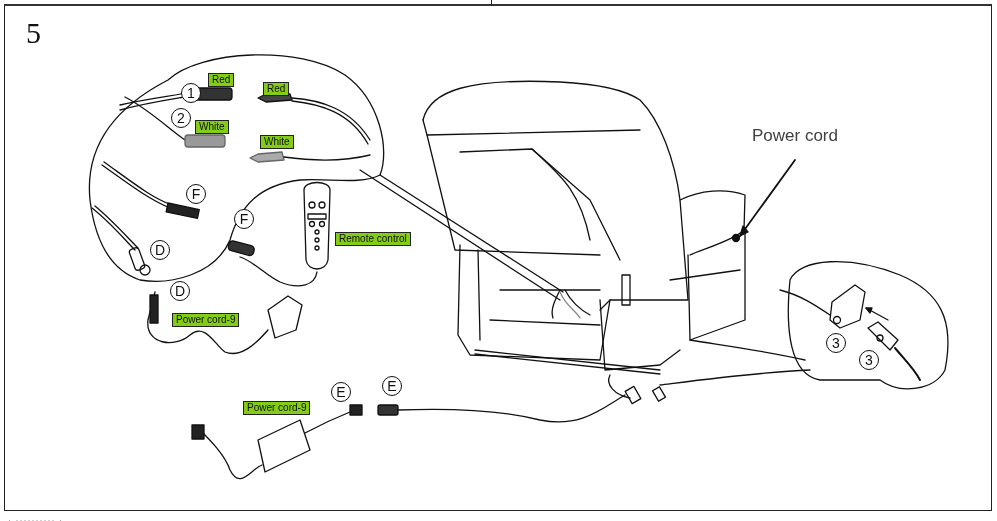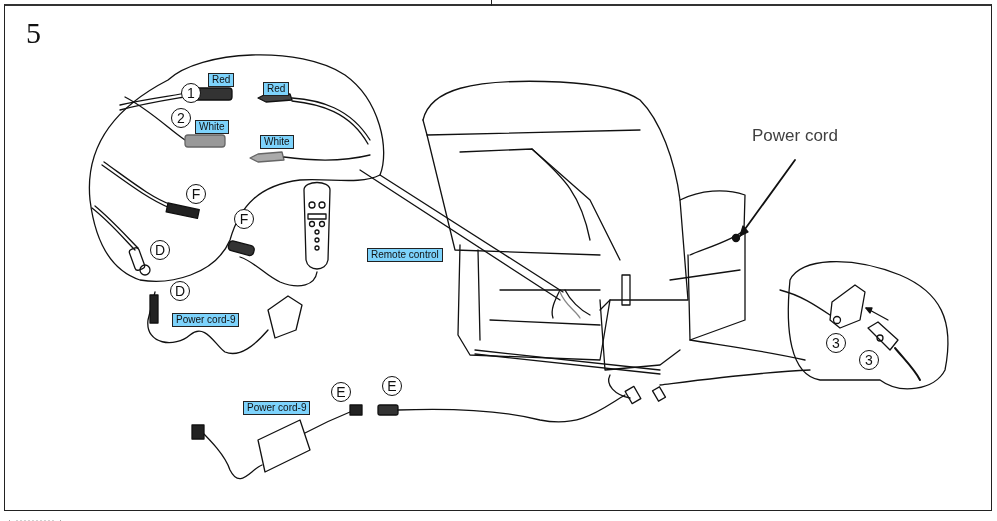--- a/index.html
+++ b/index.html
@@ -1,21 +1,21 @@
 <!DOCTYPE html>
 <html><head>
 <meta charset="utf-8">
 <style>
   html, body { margin:0; padding:0; background:#ffffff; }
   body { width:997px; height:521px; position:relative; overflow:hidden; font-family:"Liberation Sans", sans-serif; }
   #frame { position:absolute; left:4px; top:4px; width:988px; height:507px; border:1.5px solid #222; border-top:2px solid #333; box-sizing:border-box; }
   #top-tick { position:absolute; left:491px; top:0px; width:1px; height:6px; background:#222; }
   #step-number { position:absolute; left:26px; top:18px; font-family:"Liberation Serif", serif; font-size:30px; color:#111; line-height:1; }
   svg#diagram { position:absolute; left:0; top:0; }
-  .lbl { position:absolute; font-size:10px; color:#111; border:1px solid #222; padding:0 3px; line-height:12px; background:#7dd3fc; white-space:nowrap; }
+  .lbl { position:absolute; font-size:10px; color:#111; border:1px solid #222; padding:0 3px; line-height:12px; background:#84cc16; white-space:nowrap; }
   .circ { position:absolute; font-size:14px; color:#111; width:18px; height:18px; border:1.3px solid #111; border-radius:50%; text-align:center; line-height:18px; background:#fff; }
   #power-cord-label { position:absolute; left:752px; top:126px; font-size:17px; color:#404040; }
   #footer-text { position:absolute; left:8px; top:515px; font-size:9px; color:#999; letter-spacing:1px; }
 </style>
 </head>
 <body>
 
 <div id="frame"></div>
 <div id="top-tick"></div>
 <div id="step-number">5</div>
@@ -119,21 +119,21 @@
 
 <div class="circ" style="left:181px;top:83px;">1</div>
 <div class="lbl" style="left:208px;top:73px;">Red</div>
 <div class="lbl" style="left:263px;top:82px;">Red</div>
 <div class="circ" style="left:171px;top:108px;">2</div>
 <div class="lbl" style="left:195px;top:120px;">White</div>
 <div class="lbl" style="left:260px;top:135px;">White</div>
 <div class="circ" style="left:186px;top:184px;">F</div>
 <div class="circ" style="left:234px;top:209px;">F</div>
 <div class="circ" style="left:150px;top:240px;">D</div>
-<div class="lbl" style="left:335px;top:248px;margin-left:32px;">Remote control</div>
+<div class="lbl" style="left:335px;top:232px;">Remote control</div>
 <div class="circ" style="left:170px;top:281px;">D</div>
 <div class="lbl" style="left:172px;top:313px;">Power cord-9</div>
 <div class="lbl" style="left:243px;top:401px;">Power cord-9</div>
 <div class="circ" style="left:331px;top:382px;">E</div>
 <div class="circ" style="left:382px;top:376px;">E</div>
 <div id="power-cord-label">Power cord</div>
 <div class="circ" style="left:826px;top:333px;">3</div>
 <div class="circ" style="left:859px;top:350px;">3</div>
 
 <div id="footer-text">· ·········· ·</div>

